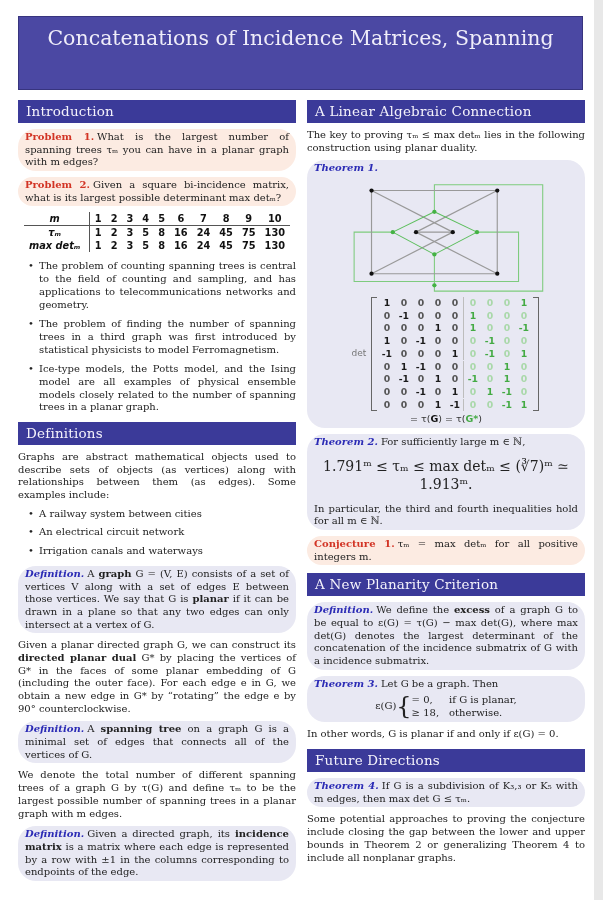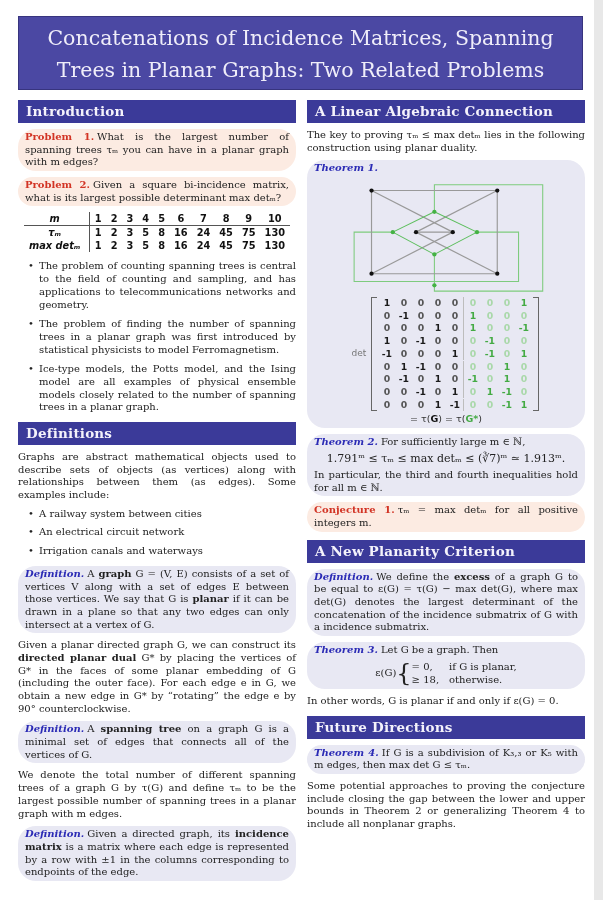--- a/index.html
+++ b/index.html
@@ -6,21 +6,21 @@
   .page{position:relative;width:594px;height:900px;background:#ffffff;overflow:hidden;
         font-family:"DejaVu Serif","DejaVu Sans",serif;color:#222;}
   
   .banner{position:absolute;left:18px;top:16px;width:565px;height:74px;background:#4B48A3;
           border:1px solid #37347E;box-sizing:border-box;text-align:center;color:#EFEDF9;
           font-size:20.5px;line-height:1.55;padding-top:6px;font-weight:500;}
   
   .col{position:absolute;top:100px;width:278px;}
   .col-left{left:18px;}
   .col-right{left:307px;}
-  .sec-header{background:#3B3A99;color:#F4F2FB;font-weight:bold;font-size:13.5px;
+  .sec-header{background:#3B3A99;color:#F4F2FB;font-weight:normal;font-size:13.5px;
               padding:3px 8px 4px 8px;margin:0 0 6px 0;letter-spacing:.2px;}
   .sec-header.mt{margin-top:8px;}
   .box{padding:2px 7px;margin:0 0 6px 0;font-size:10px;line-height:1.27;text-align:justify;border-radius:18px;}
   .box.pink{background:#FCEBE2;}
   .box.lav{background:#E8E8F3;}
   .plabel{color:#D23425;font-weight:bold;margin-right:3px;}
   .tlabel{color:#2B2BB5;font-weight:bold;margin-right:3px;font-style:italic;}
   .para{font-size:10px;line-height:1.27;text-align:justify;margin:0 0 6px 0;}
   ul.bullets{list-style:none;margin:2px 0 8px 0;padding:0 0 0 10px;}
   ul.bullets li{position:relative;padding-left:11px;font-size:10px;line-height:1.27;
@@ -46,35 +46,34 @@
          font-weight:bold;font-size:9.3px;line-height:12.6px;color:#1b1b1b;}
   .mcell.sep{border-left:1px solid #bdbdbd;}
   .mcell.mk.z{color:#555;}
   .mcell.mg{color:#44AA44;}
   .mcell.mg.z{color:#A9D8A9;}
   .mat-caption{text-align:center;font-family:"DejaVu Sans",sans-serif;font-size:9.5px;
                color:#333;margin-top:2px;}
   .mat-caption b.gG{color:#111;}
   .mat-caption b.gGs{color:#44AA44;}
   
-  .formula{text-align:center;font-size:11px;margin:3px 0;}
+  .formula{text-align:center;font-size:14px;margin:9px 0;}
   
   .cases{display:flex;align-items:center;justify-content:center;margin:3px 0 1px 0;}
   .brace{font-size:24px;font-weight:normal;line-height:1;color:#222;}
   .casegrid{display:grid;grid-template-columns:auto auto;column-gap:10px;row-gap:0;
             font-size:10px;line-height:1.3;}
 </style>
 </head>
 <body>
 
 <div class="page">
 
   <div class="banner">
     <div>Concatenations of Incidence Matrices, Spanning</div>
-    <div>Trees in Planar Graphs: Two Related Problems</div>
   </div>
 
   <div class="col col-left">
 
     <div class="sec-header">Introduction</div>
 
     <div class="box pink">
       <span class="plabel">Problem 1.</span><span>What is the largest number of spanning trees τₘ you can have in a planar graph with m edges?</span>
     </div>
 
@@ -121,21 +120,21 @@
             <td>24</td>
             <td>45</td>
             <td>75</td>
             <td>130</td>
           </tr>
         </tbody>
     </table>
 
     <ul class="bullets">
       <li>The problem of counting spanning trees is central to the field of counting and sampling, and has applications to telecommunications networks and geometry.</li>
-      <li>The problem of finding the number of spanning trees in a planar graph was first introduced by statistical physicists to model Ferromagnetism.</li>
+      <li>The problem of finding the number of spanning trees in a third graph was first introduced by statistical physicists to model Ferromagnetism.</li>
       <li>Ice-type models, the Potts model, and the Ising model are all examples of physical ensemble models closely related to the number of spanning trees in a planar graph.</li>
     </ul>
 
     <div class="sec-header">Definitions</div>
 
     <p class="para">Graphs are abstract mathematical objects used to describe sets of objects (as vertices) along with relationships between them (as edges). Some examples include:</p>
 
     <ul class="bullets tight">
       <li>A railway system between cities</li>
       <li>An electrical circuit network</li>

